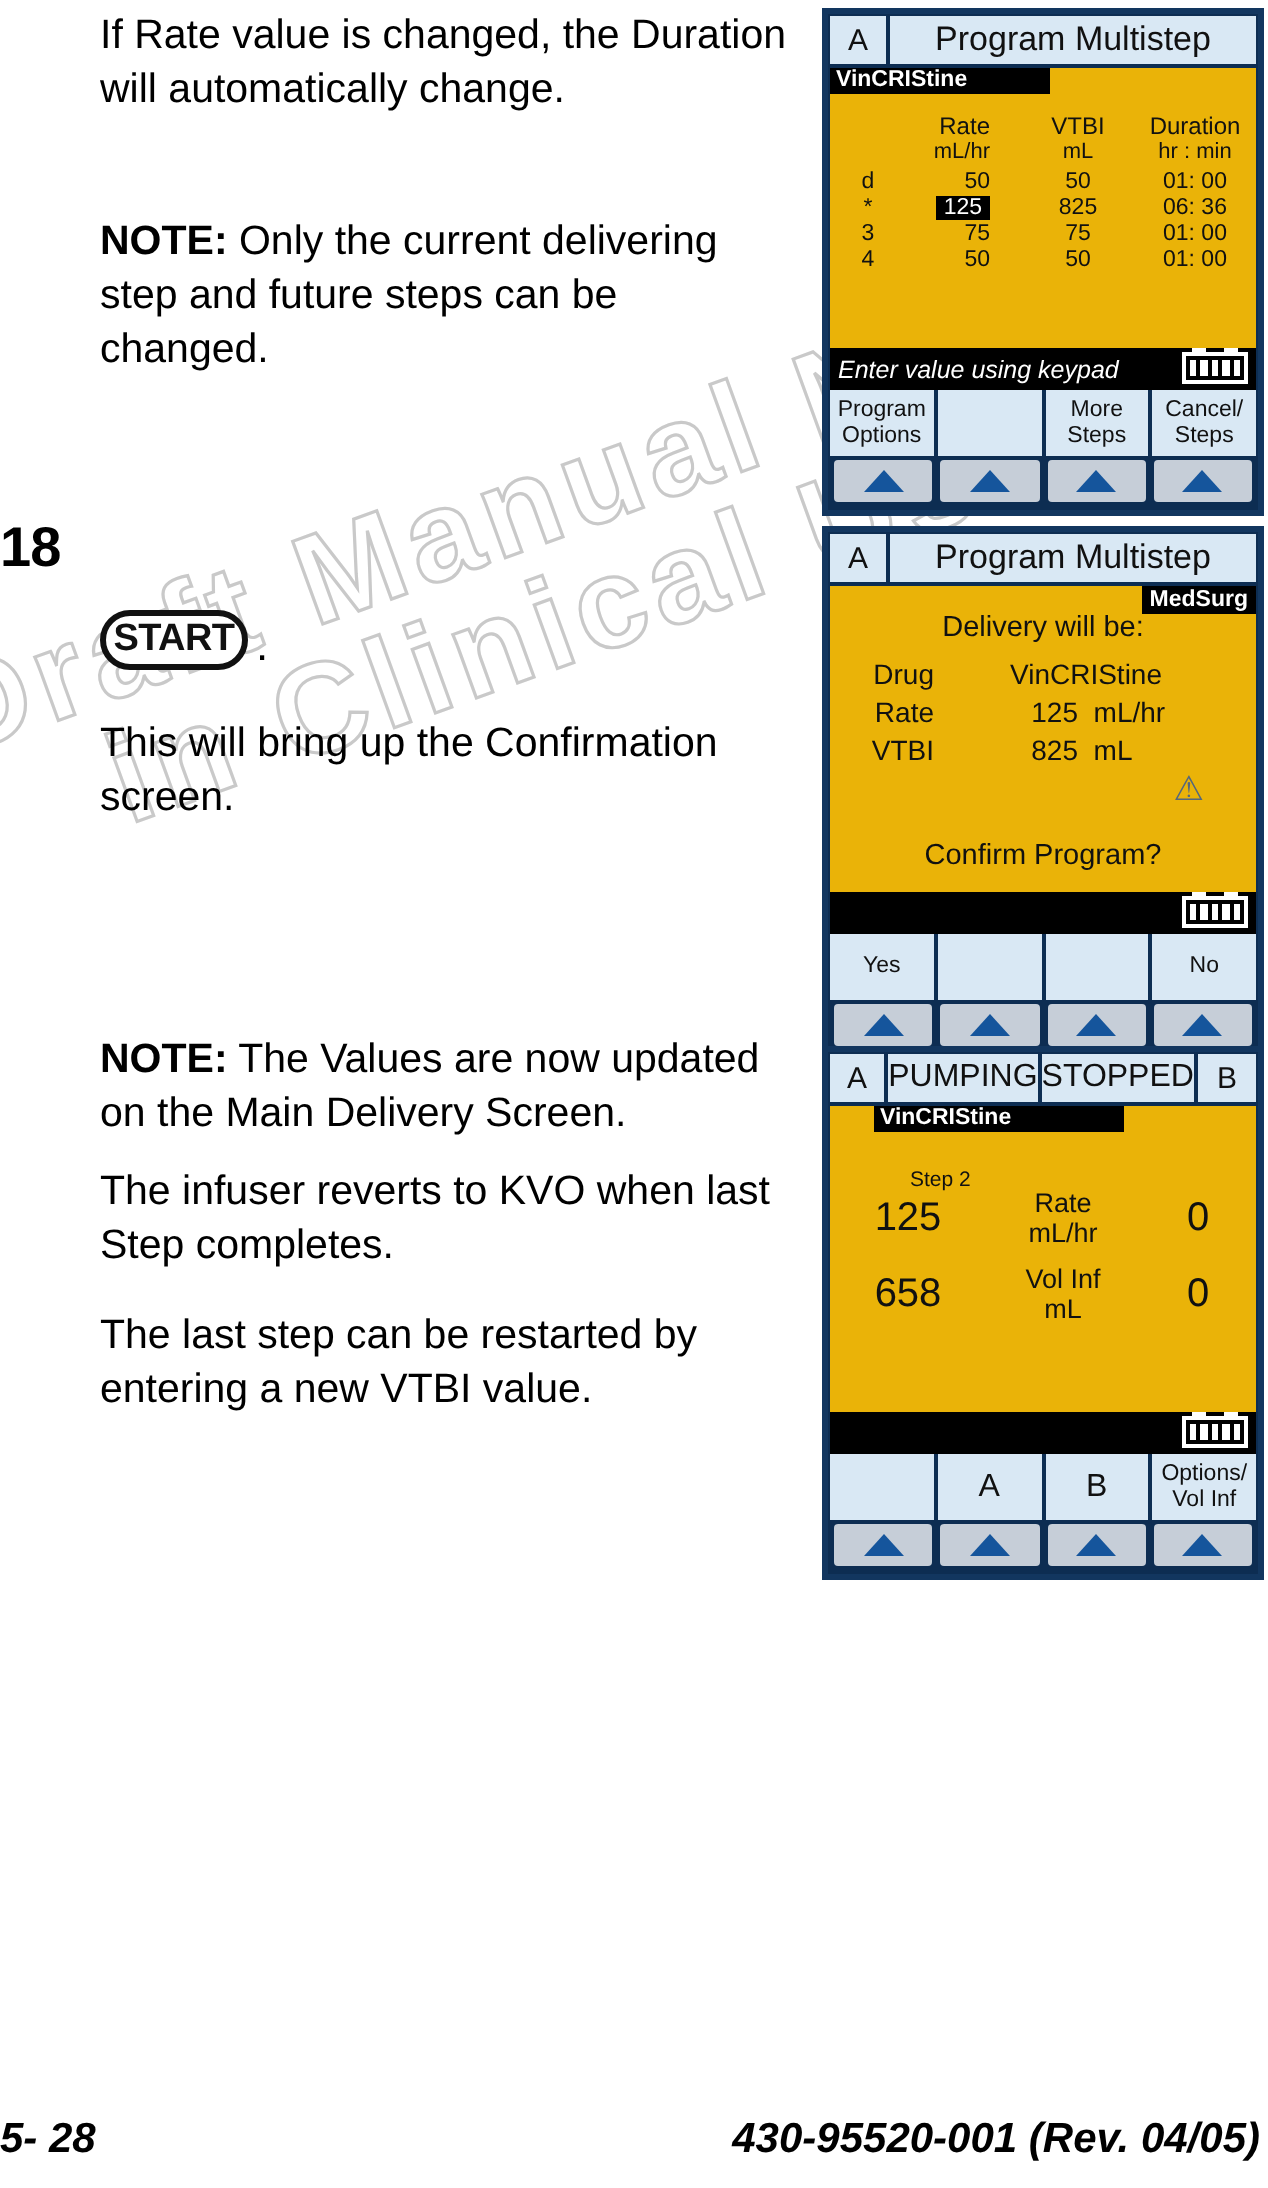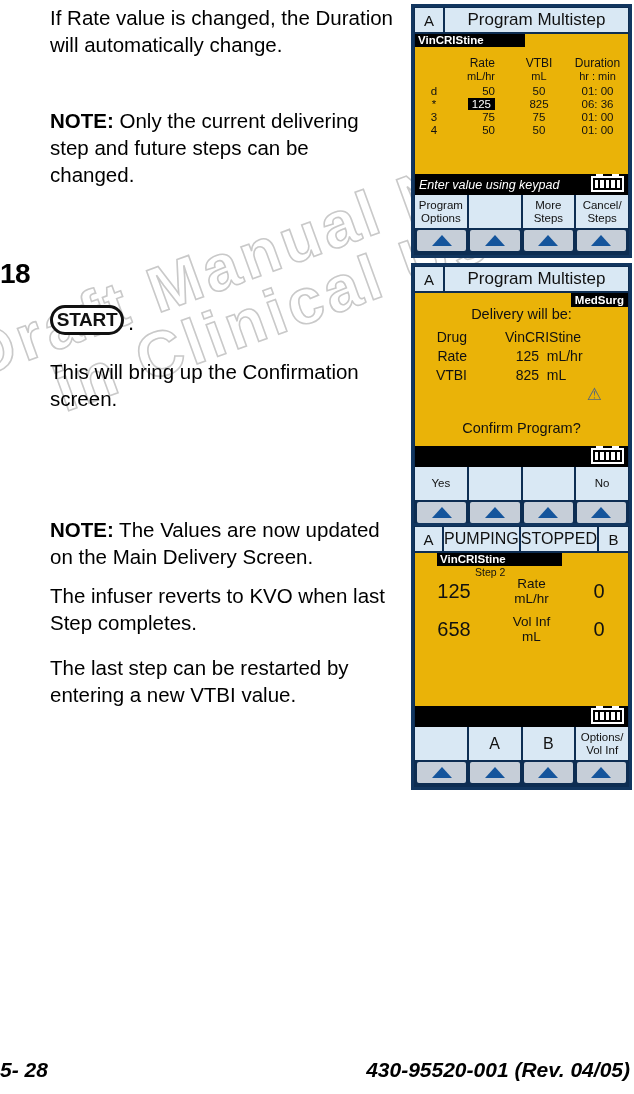--- a/index.html
+++ b/index.html
@@ -229,21 +229,21 @@
   .cnf-row .k { width: 62px; text-align: right; padding-right: 10px; }
   .cnf-row .v { flex: 1; text-align: left; padding-left: 28px; }
   .cnf-row .v .num { display: inline-block; width: 34px; text-align: right; }
   .warn-tri {
     margin: 3px 26px 0 0; text-align: right;
     font-size: 17px; color: #55677c; line-height: 14px;
   }
   .cnf-q { text-align: center; font-size: 14.5px; color: #111; padding-top: 18px; }
 
   
-  .step-label { font-size: 10.5px; color: #111; padding-left: 40px; padding-top: 0; margin-left: 20px; }
+  .step-label { font-size: 10.5px; color: #111; padding-left: 40px; padding-top: 18px; }
   .dl-row { display: flex; align-items: center; }
   .dl-row .left  { width: 78px; text-align: center; font-size: 20px; color: #111; }
   .dl-row .mid   { flex: 1; text-align: center; font-size: 13.5px; line-height: 15px; color: #111; }
   .dl-row .right { width: 58px; text-align: center; font-size: 20px; color: #111; }
 
   
   .footer {
     position: absolute; bottom: 12px;
     font-family: "Liberation Sans", sans-serif;
     font-weight: bold; font-style: italic;

